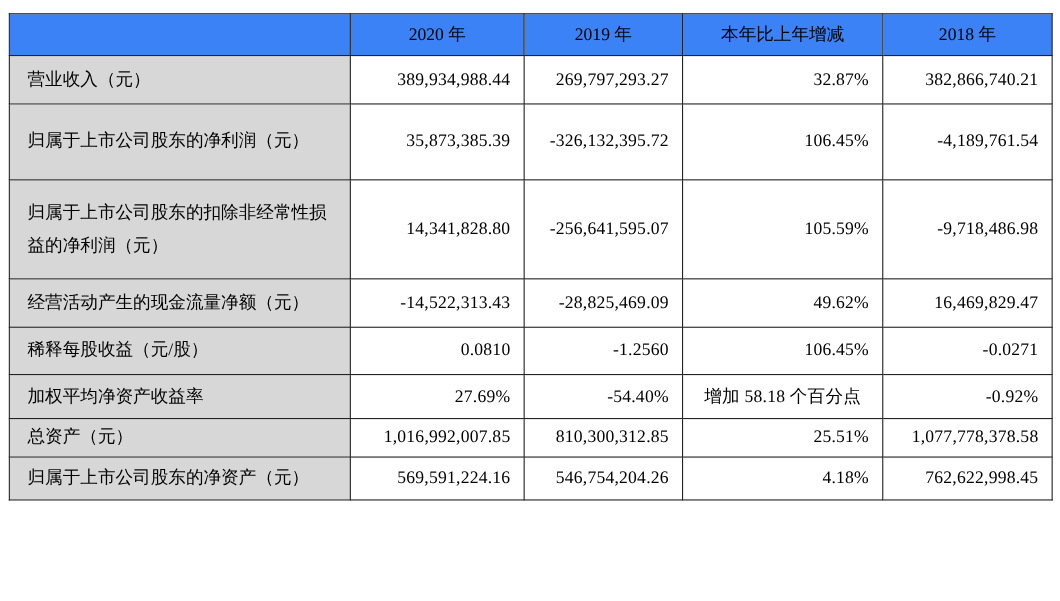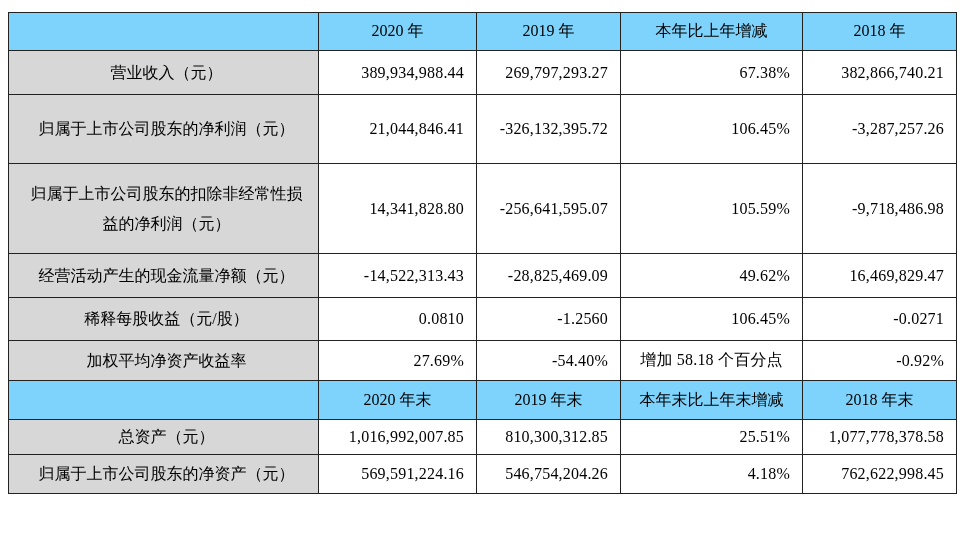--- a/index.html
+++ b/index.html
@@ -28,27 +28,27 @@
     box-sizing: border-box;
   }
   
   col.c-label { width: 310px; }
   col.c-2020  { width: 158px; }
   col.c-2019  { width: 144px; }
   col.c-delta { width: 182px; }
   col.c-2018  { width: 154px; }
 
   .hdr-cell {
-    background: #7dd3fc;
+    background: #3b82f6;
     text-align: center;
     vertical-align: middle;
   }
   .label-cell {
     background: #d7d7d7;
-    text-align: center;
+    text-align: left;
     vertical-align: middle;
     padding: 2px 10px 2px 16px;
     line-height: 1.85;
     margin-left: 12px;
   }
   .num-cell {
     background: #ffffff;
     text-align: right;
     vertical-align: middle;
     padding: 2px 12px 2px 4px;
@@ -88,30 +88,30 @@
         <td class="hdr-cell">2020 年</td>
         <td class="hdr-cell">2019 年</td>
         <td class="hdr-cell">本年比上年增减</td>
         <td class="hdr-cell">2018 年</td>
       </tr>
 
       <tr class="h-44">
         <td class="label-cell">营业收入（元）</td>
         <td class="num-cell">389,934,988.44</td>
         <td class="num-cell">269,797,293.27</td>
-        <td class="num-cell">67.38%</td>
+        <td class="num-cell">32.87%</td>
         <td class="num-cell">382,866,740.21</td>
       </tr>
 
       <tr class="h-69">
         <td class="label-cell">归属于上市公司股东的净利润（元）</td>
-        <td class="num-cell">21,044,846.41</td>
+        <td class="num-cell">35,873,385.39</td>
         <td class="num-cell">-326,132,395.72</td>
         <td class="num-cell">106.45%</td>
-        <td class="num-cell">-3,287,257.26</td>
+        <td class="num-cell">-4,189,761.54</td>
       </tr>
 
       <tr class="h-90">
         <td class="label-cell">归属于上市公司股东的扣除非经常性损益的净利润（元）</td>
         <td class="num-cell">14,341,828.80</td>
         <td class="num-cell">-256,641,595.07</td>
         <td class="num-cell">105.59%</td>
         <td class="num-cell">-9,718,486.98</td>
       </tr>
 
@@ -133,27 +133,20 @@
       </tr>
 
       <tr class="h-40">
         <td class="label-cell">加权平均净资产收益率</td>
         <td class="num-cell">27.69%</td>
         <td class="num-cell">-54.40%</td>
         <td class="num-cell center">增加 58.18 个百分点</td>
         <td class="num-cell">-0.92%</td>
       </tr>
 
-      <tr class="h-39">
-        <td class="hdr-cell"></td>
-        <td class="hdr-cell">2020 年末</td>
-        <td class="hdr-cell">2019 年末</td>
-        <td class="hdr-cell">本年末比上年末增减</td>
-        <td class="hdr-cell">2018 年末</td>
-      </tr>
 
       <tr class="h-41">
         <td class="label-cell">总资产（元）</td>
         <td class="num-cell">1,016,992,007.85</td>
         <td class="num-cell">810,300,312.85</td>
         <td class="num-cell">25.51%</td>
         <td class="num-cell">1,077,778,378.58</td>
       </tr>
 
       <tr class="h-39">

